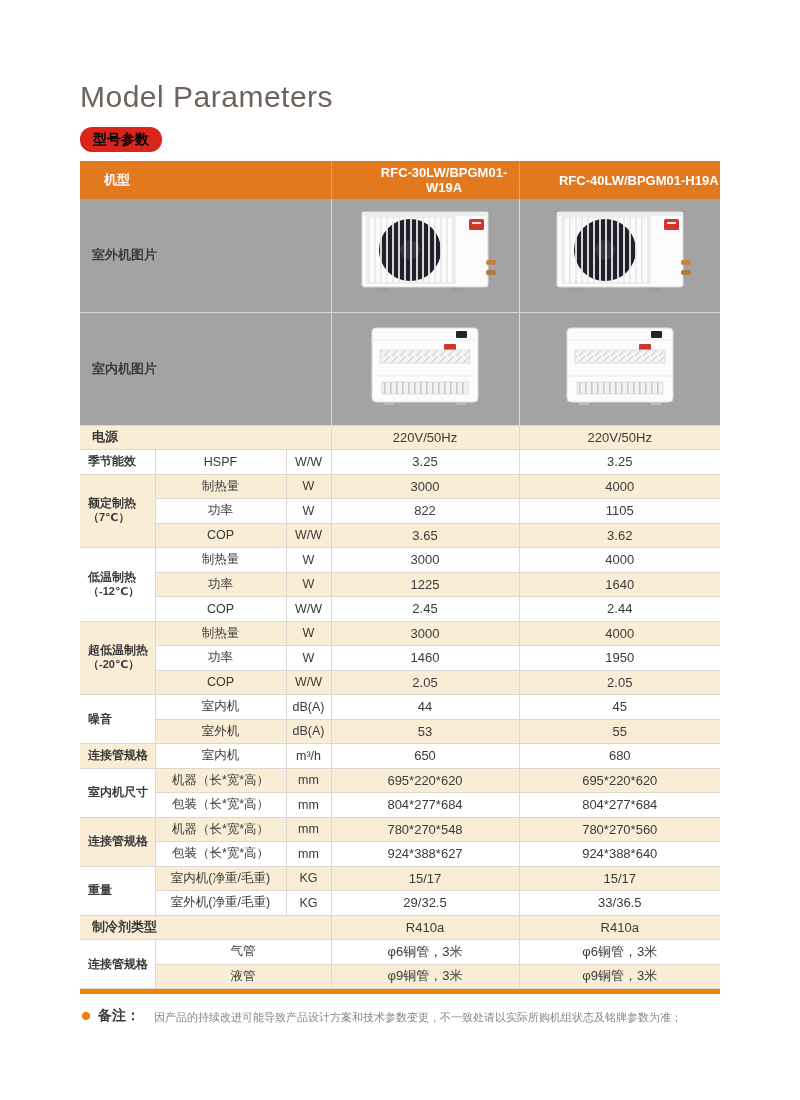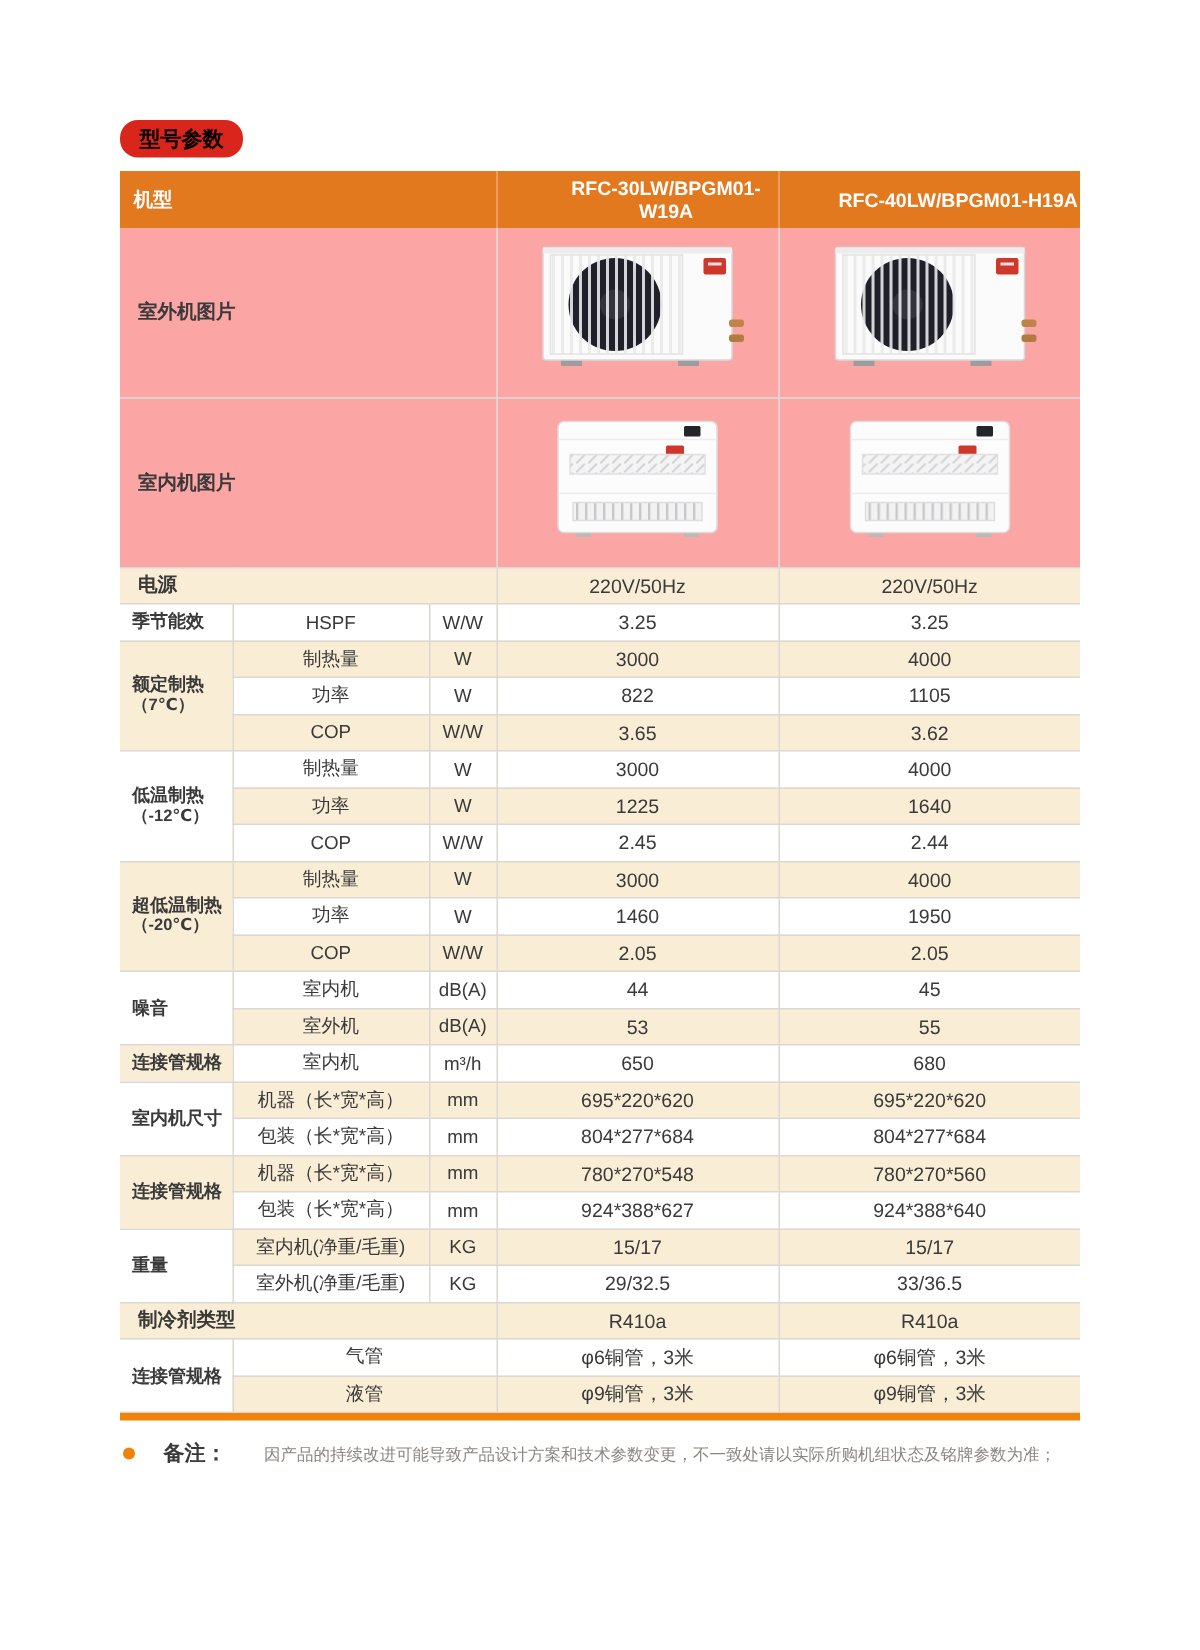--- a/index.html
+++ b/index.html
@@ -27,24 +27,24 @@
   }
   td { border-right:1px solid #dcd8d1; border-bottom:1px solid #dcd8d1; }
   td:last-child { border-right:none; }
 
   tr.head td {
     background:#e2791f; color:#ffffff; font-weight:bold; font-size:13px;
     height:38px; border-right:1px solid #eda05e; border-bottom:none;
     text-align:center;
     padding-left:38px;
   }
-  tr.head td.model-lab { text-align:left; padding-left:9px; }
+  tr.head td.model-lab { text-align:left; padding-left:24px; }
   tr.head td:last-child { border-right:none; }
 
-  tr.img-row td { background:#fca5a5; height:113px; vertical-align:middle; }
+  tr.img-row td { background:#a3a3a3; height:113px; vertical-align:middle; }
   td.img-lab { font-weight:bold; font-size:13px; padding-left:12px; color:#3a3a3a; }
   td.img-cell { text-align:center; }
 
   tr.plain td  { background:#ffffff; }
   tr.shaded td { background:#faedd5; }
   td.cat.c-plain  { background:#ffffff; }
   td.cat.c-shaded { background:#faedd5; }
 
   td { height:24.5px; }
   td.cat {
@@ -53,34 +53,35 @@
   }
   td.cat.merged { padding-left:12px; font-size:13px; }
   .cat-sub { display:block; font-size:11px; font-weight:bold; }
   td.sub  { text-align:center; font-size:12.5px;margin-left:22px; }
   td.unit { text-align:center; font-size:12.5px; }
   td.val  { text-align:center; font-size:13px; }
 
   .orange-bar { width:640px; height:5px; background:#f08307; }
 
   .note {
-    width:640px; margin-top:13px; display:flex; align-items:flex-start;gap:11px;
+    width:640px; margin-top:13px; display:flex; align-items:flex-start;
   }
   .note-dot {
     width:8px; height:8px; border-radius:50%; background:#f08307;
     margin:5px 8px 0 2px; flex:none;
   }
   .note-label { font-size:14px; font-weight:bold; color:#3a3a3a; white-space:nowrap; }
   .note-text  { font-size:11px; color:#8b8680; margin-left:14px; padding-top:3px; line-height:1.4; }
 </style>
 </head>
 <body>
 
 <div class="page">
 
+  <div class="page-title">Model Parameters</div>
   <div><span class="badge">型号参数</span></div>
 
   <table class="spec">
     <colgroup>
       <col style="width:75px">
         <col style="width:131px">
         <col style="width:45px">
       <col style="width:188px">
         <col style="width:201px">
     </colgroup>

